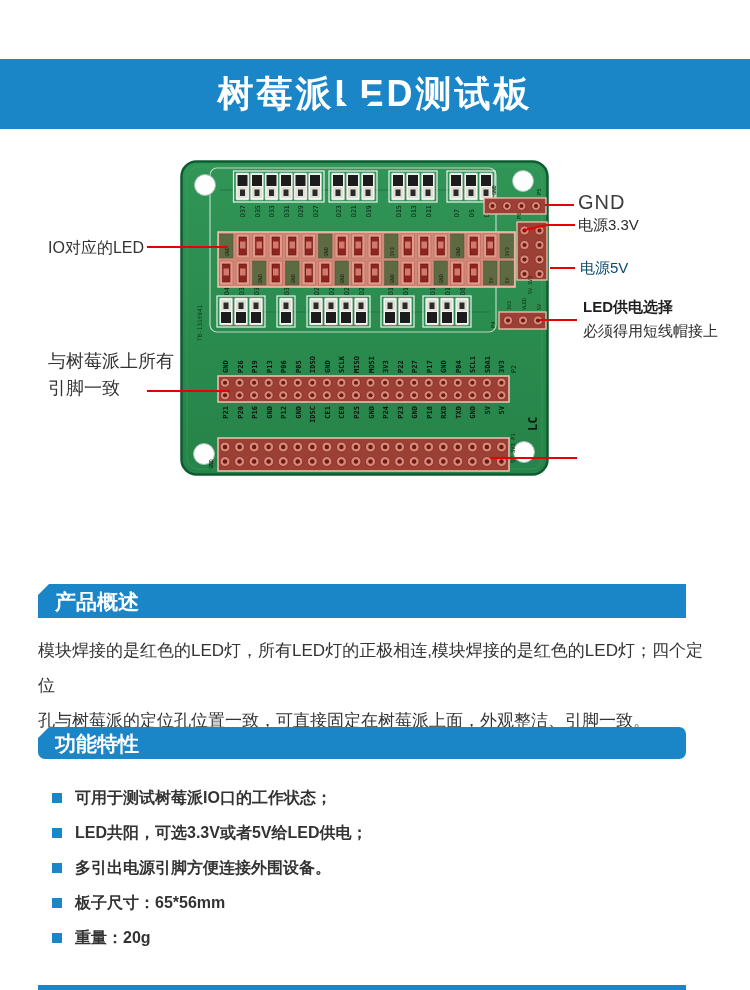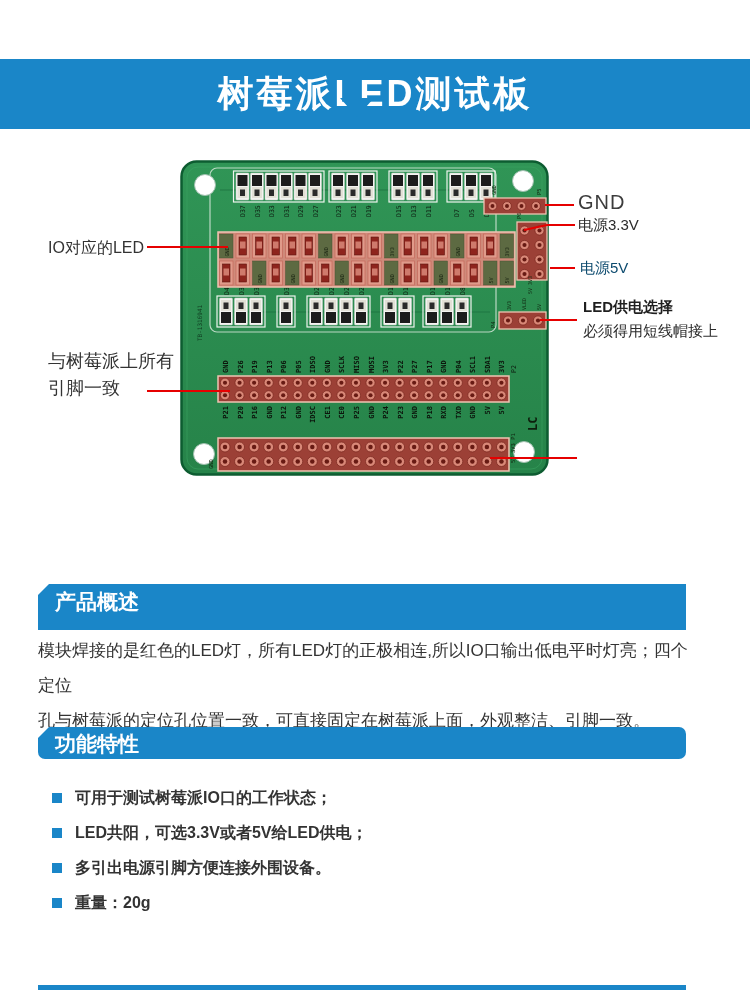--- a/index.html
+++ b/index.html
@@ -22,21 +22,21 @@
   .co-v33{left:578px;top:216px;font-size:15px;color:#2b2b2b;}
   .co-v5{left:580px;top:259px;font-size:15px;color:#0c4a6e;}
   .co-ledsel{left:583px;top:298px;}
   .co-solder{left:583px;top:433px;}
   .co .t{font-size:15px;font-weight:bold;color:#1f1f1f;}
   .co .s{font-size:15px;color:#2b2b2b;margin-top:5px;}
   
   .sec-bar{position:absolute;left:38px;width:648px;background:#1a86c8;color:#ffffff;
            font-weight:bold;font-size:21px;padding-left:17px;box-sizing:border-box;
            clip-path:polygon(11px 0,100% 0,100% 100%,0 100%,0 11px);}
-  .bar1{top:584px;height:46px;line-height:35px;}
+  .bar1{top:584px;height:34px;line-height:35px;}
   .bar2{top:727px;height:32px;line-height:33px;border-radius:7px;}
   .para{position:absolute;left:38px;top:633px;width:665px;font-size:17px;color:#333333;
         line-height:35px;}
   .features{position:absolute;left:52px;top:787px;}
   .feat{display:flex;align-items:center;height:22px;margin-bottom:13px;}
   .feat .sq{width:10px;height:10px;background:#1a86c8;margin-right:13px;flex:0 0 auto;}
   .feat .tx{font-size:16px;font-weight:bold;color:#333333;white-space:nowrap;}
   .bottom-strip{position:absolute;left:38px;top:985px;width:648px;height:5px;background:#1a86c8;}
 </style>
 </head>
@@ -580,38 +580,42 @@
   <div class="co co-gnd">GND</div>
   <div class="co co-v33">电源3.3V</div>
   <div class="co co-v5">电源5V</div>
   <div class="co co-ledsel">
     <div class="t">LED供电选择</div>
     <div class="s">必须得用短线帽接上</div>
   </div>
 
   <div class="sec-bar bar1">产品概述</div>
   <div class="para">
-    <div>模块焊接的是红色的LED灯，所有LED灯的正极相连,所以IO口输出低电平时灯亮；四个定位</div>
+    <div>模块焊接的是红色的LED灯，所有LED灯的正极相连,模块焊接的是红色的LED灯；四个定位</div>
     <div>孔与树莓派的定位孔位置一致，可直接固定在树莓派上面，外观整洁、引脚一致。</div>
   </div>
 
   <div class="sec-bar bar2">功能特性</div>
   <div class="features">
     <div class="feat">
         <span class="sq"></span>
         <span class="tx">可用于测试树莓派IO口的工作状态；</span>
       </div>
     <div class="feat">
         <span class="sq"></span>
         <span class="tx">LED共阳，可选3.3V或者5V给LED供电；</span>
       </div>
     <div class="feat">
         <span class="sq"></span>
         <span class="tx">多引出电源引脚方便连接外围设备。</span>
       </div>
     <div class="feat">
         <span class="sq"></span>
+        <span class="tx">板子尺寸：65*56mm</span>
+      </div>
+    <div class="feat">
+        <span class="sq"></span>
         <span class="tx">重量：20g</span>
       </div>
   </div>
 
   <div class="bottom-strip"></div>
 </div>
 
 </body></html>

